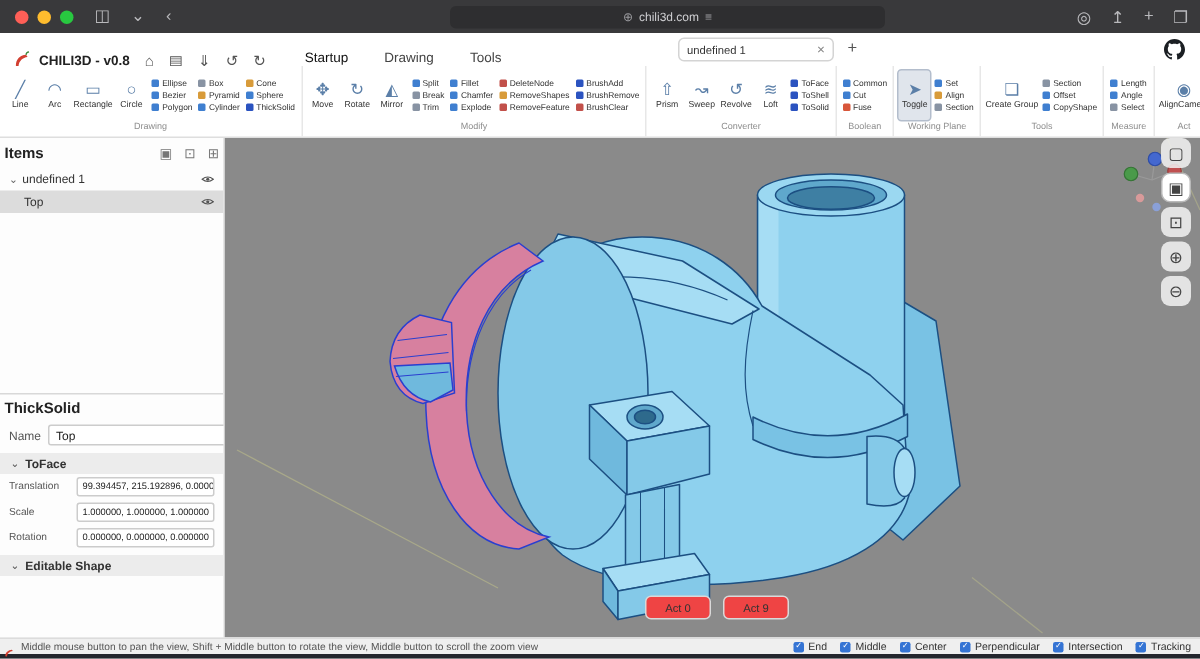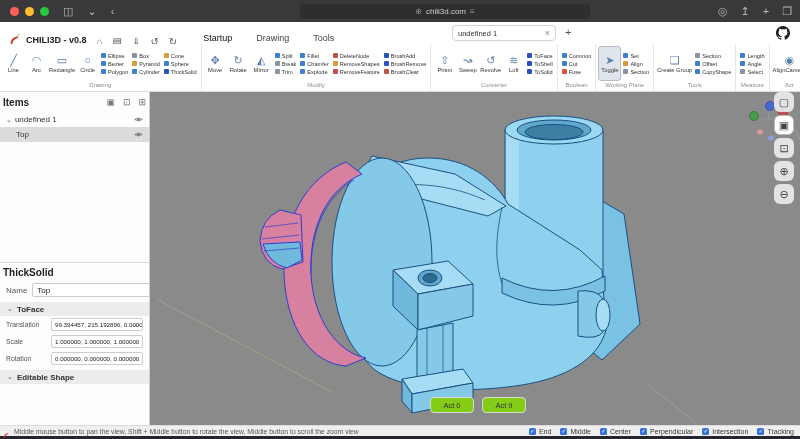--- a/index.html
+++ b/index.html
@@ -54,21 +54,21 @@
   .mrow .ml { width:42px; font-size:6.8px; color:#555; }
   .mrow .mv { flex:1; height:13px; border:1px solid #ccc; border-radius:2px; background:#fff; font-size:6.2px; color:#222; display:flex; align-items:center; padding:0 3px; white-space:nowrap; overflow:hidden; }
   .matrow { display:flex; align-items:center; padding:4px 6px; gap:3px; }
   .matrow .ml { width:42px; font-size:7.5px; color:#555; }
   .matbtn { flex:1; height:14px; border-radius:2px; display:flex; align-items:center; justify-content:center; font-size:7.5px; color:#67203d; cursor:default; }
   .viewport { position:absolute; left:150px; top:92px; width:650px; bottom:14px; background:#8a8a8a; overflow:hidden; }
   .navtools { position:absolute; right:6px; top:92px; display:flex; flex-direction:column; gap:3px; }
   .navbtn { width:20px; height:20px; border-radius:6px; background:rgba(242,242,242,0.85); color:#444; display:flex; align-items:center; justify-content:center; font-size:11px; cursor:default; }
   .navbtn.active { background:#ffffff; border:1px solid #b9b9b9; }
   .actbtns { position:absolute; left:280px; bottom:12px; display:flex; gap:8px; }
-  .actbtn { width:44px; height:16px; background:#84cc16; border:1px solid #d9d9d9; border-radius:4px; font-size:7.5px; color:#333; display:flex; align-items:center; justify-content:center; cursor:default; }
+  .actbtn { width:44px; height:16px; background:#ef4444; border:1px solid #d9d9d9; border-radius:4px; font-size:7.5px; color:#333; display:flex; align-items:center; justify-content:center; cursor:default; }
   .statusbar { position:absolute; left:0; bottom:3px; width:800px; height:11px; background:#efefef; border-top:1px solid #dcdcdc; display:flex; align-items:center; font-size:6.8px; color:#555; }
   .statusbar .hint { margin-left:14px; white-space:nowrap; }
   .chili-mini { position:absolute; left:2px; bottom:0px; }
   .snaps { margin-left:auto; margin-right:6px; display:flex; gap:9px; align-items:center; }
   .snap { display:flex; align-items:center; gap:3px; font-size:7px; color:#333; }
   .cb { width:7px; height:7px; background:#3574d4; border-radius:1.5px; color:#fff; font-size:5.5px; line-height:7px; text-align:center; }
   .winedge { position:absolute; left:0; bottom:0; width:800px; height:3px; background:#23262d; }
 </style>
 </head>
 <body>

